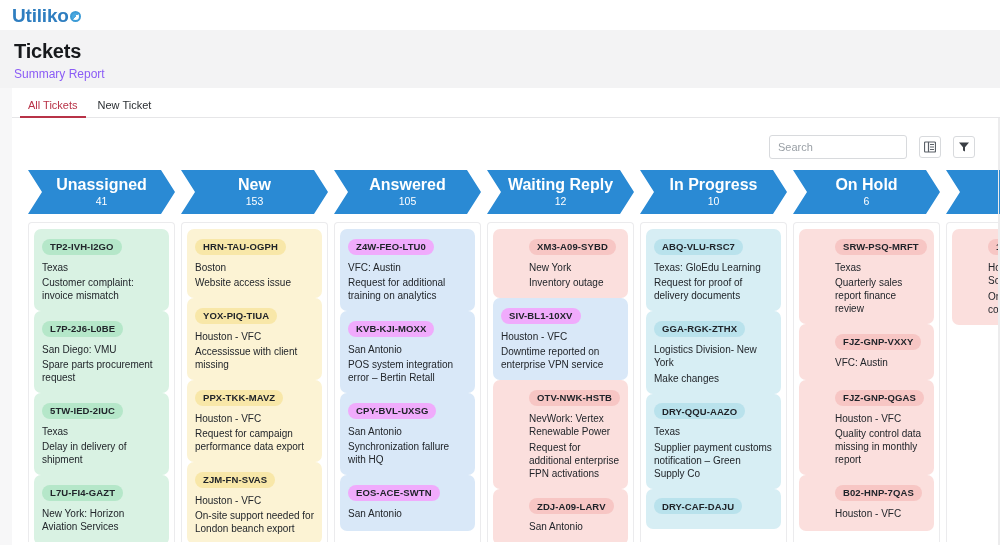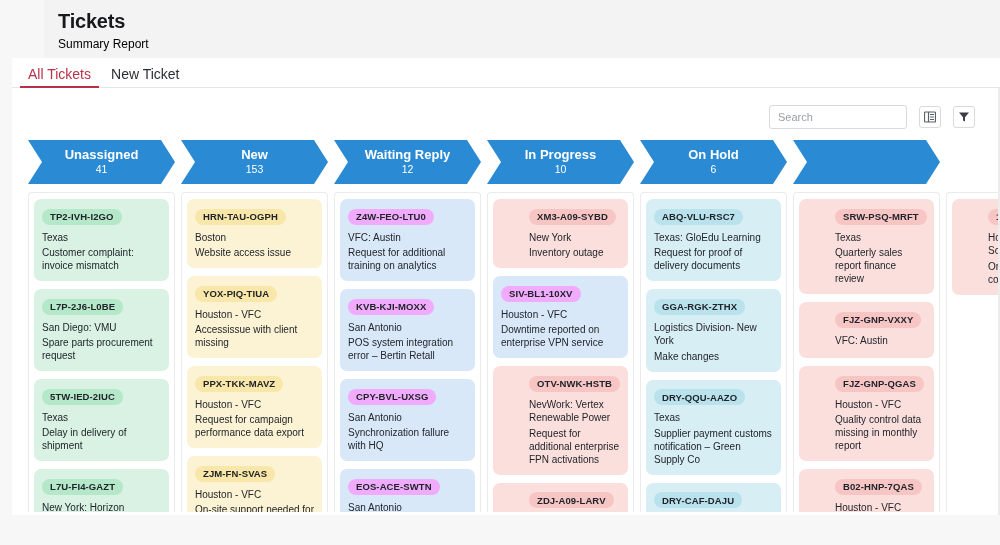--- a/index.html
+++ b/index.html
@@ -24,33 +24,32 @@
   .logo-dot {
     display:inline-block; width:11px; height:11px; border-radius:50%;
     border: 2.5px solid #3c9bd6; margin-left:1px; position:relative; top:0px;
     background: linear-gradient(135deg,#4aa8e0 0 50%, transparent 50% 100%);
   }
 
   
   .pagehead {
     background:#f3f3f4; padding: 10px 0 0 14px; height: 58px;
     border-bottom: 0;
-    margin-left: 44px;
   }
   .page-title { font-size: 20px; font-weight: 700; color:#17191c; letter-spacing:-0.2px;}
-  .page-sub { font-size: 12px; color:#000000; margin-top: 4px; }
+  .page-sub { font-size: 12px; color:#8b5cf6; margin-top: 4px; }
 
   
   .tabsbar {
     background:#fff; height: 30px; margin-left: 12px; margin-right:0;
     display:flex; align-items:flex-end; border-bottom: 1px solid #e6e6e8;
     padding-left: 6px;
   }
   .tab {
-    font-size: 14px; padding: 0 10px 6px 10px; color:#2b2f33; cursor:pointer;
+    font-size: 11px; padding: 0 10px 6px 10px; color:#2b2f33; cursor:pointer;
     position:relative; line-height: 1;
   }
   .tab.active { color:#b83247; }
   .tab.active::after {
     content:""; position:absolute; left:2px; right:2px; bottom:-1px;
     height:2px; background:#b83247;
   }
 
   
   .panel {
@@ -84,33 +83,33 @@
   .fstage {
     position:relative; height: 44px; background:#2a8ad4; color:#fff;
     display:flex; flex-direction:column; align-items:center; justify-content:center;
     flex: 0 0 147px; margin-right: 6px;
     clip-path: polygon(0 0, calc(100% - 14px) 0, 100% 50%, calc(100% - 14px) 100%, 0 100%, 14px 50%);
     cursor:pointer;
   }
   .fstage:first-child {
     clip-path: polygon(0 0, calc(100% - 14px) 0, 100% 50%, calc(100% - 14px) 100%, 0 100%, 14px 50%);
   }
-  .fstage .fname { font-size: 13px; font-weight: 600; line-height: 1.25; }
+  .fstage .fname { font-size: 16px; font-weight: 600; line-height: 1.25; }
   .fstage .fcount { font-size: 10.5px; font-weight: 400; line-height: 1.3; }
 
   
   .board {
     display:flex; margin: 8px 0 0 16px; gap: 6px;
     height: 320px; overflow:hidden;
   }
   .column {
     flex: 0 0 147px;
     border: 1px solid #ebebed; border-bottom: none; border-radius: 4px 4px 0 0;
     background:#fff; padding: 6px 5px 0 5px;
-    display:flex; flex-direction:column; gap: 8px;
+    display:flex; flex-direction:column; 
     overflow:hidden;
   }
   .card {
     border-radius: 7px; padding: 7px 8px 9px 8px;
     flex: 0 0 auto;
   }
   .card .chip {
     display:inline-block; border-radius: 9px; padding: 2.5px 8px;
     font-size: 9.5px; font-weight: 700; color:#20242a; letter-spacing: 0.1px;
     margin-bottom: 6px; white-space:nowrap;
@@ -132,20 +131,26 @@
 
   .scroll-edge {
     position:absolute; right:0; top:0; bottom:0; width:1px; background:#ececed;
   }
 </style>
 </head>
 <body>
 
 <div class="app">
 
+  <div class="brandbar">
+    <div class="logo">
+      <span class="u">Utiliko</span>
+      <span class="logo-dot"></span>
+    </div>
+  </div>
 
   <div class="pagehead">
     <div class="page-title">Tickets</div>
     <div class="page-sub">Summary Report</div>
   </div>
 
   <div class="tabsbar">
     <div class="tab active">All Tickets</div>
     <div class="tab">New Ticket</div>
   </div>
@@ -175,20 +180,24 @@
     <div class="funnel">
         <div class="fstage">
           <div class="fname">Unassigned</div>
           <div class="fcount">41</div>
         </div>
         <div class="fstage">
           <div class="fname">New</div>
           <div class="fcount">153</div>
         </div>
         <div class="fstage">
+          <div class="fname">Answered</div>
+          <div class="fcount">105</div>
+        </div>
+        <div class="fstage">
           <div class="fname">Waiting Reply</div>
           <div class="fcount">12</div>
         </div>
         <div class="fstage">
           <div class="fname">In Progress</div>
           <div class="fcount">10</div>
         </div>
         <div class="fstage">
           <div class="fname">On Hold</div>
           <div class="fcount">6</div>

